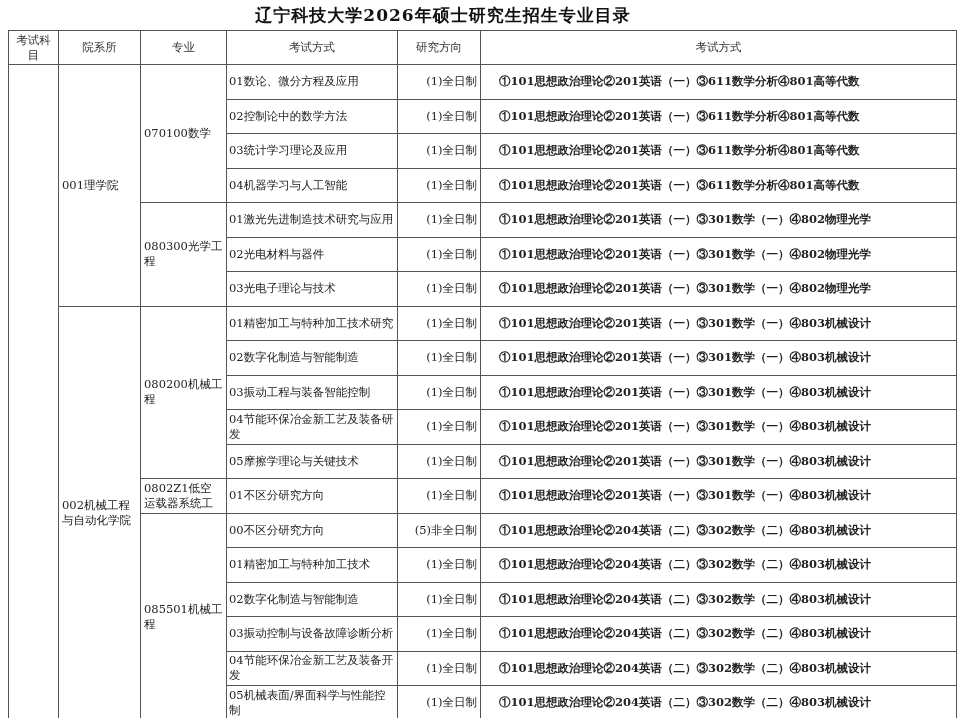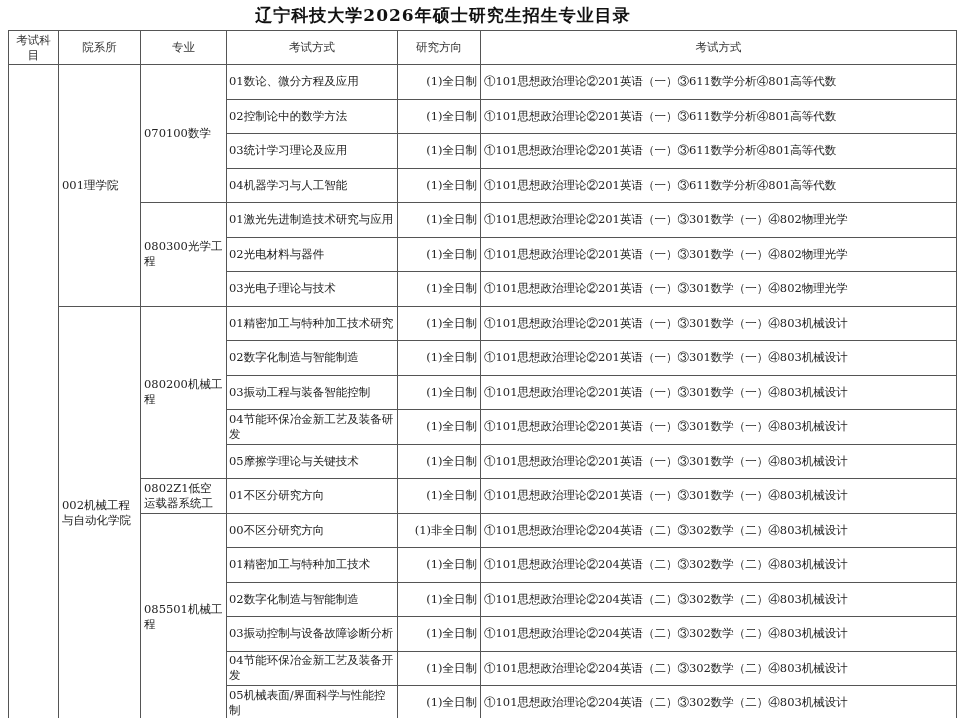--- a/index.html
+++ b/index.html
@@ -9,21 +9,21 @@
            font-size: 17px; font-weight: bold; color: #111; letter-spacing: 1px;
            font-family: "DejaVu Serif", serif; }
   table { position: absolute; left: 8px; top: 30px; border-collapse: collapse;
           table-layout: fixed; width: 948px; }
   td, th { border: 1px solid #555; font-size: 11.5px; font-weight: normal;
            padding: 0 3px; vertical-align: middle; line-height: 15px; overflow: hidden; }
   th { text-align: center; height: 33px; color: #333; }
   td { height: 33.5px; }
   td.c-dir { padding-left: 2px; }
   td.c-mode { padding-left: 3px; text-align: right; }
-  td.c-subj { padding-left: 3px; white-space: nowrap; }
+  td.c-subj { padding-left: 18px; white-space: nowrap; font-weight: bold; }
   td.c-dept, td.c-major { vertical-align: middle; }
   td.c-exam { }
 </style>
 </head>
 <body>
 
 <div class="title">辽宁科技大学2026年硕士研究生招生专业目录</div>
 
 <table>
   <colgroup>
@@ -118,21 +118,21 @@
     <tr>
       <td class="c-major">0802Z1低空运载器系统工</td>
       <td class="c-dir">01不区分研究方向</td>
       <td class="c-mode">(1)全日制</td>
       <td class="c-subj">①101思想政治理论②201英语（一）③301数学（一）④803机械设计</td>
     </tr>
 
     <tr>
       <td class="c-major" rowspan="6">085501机械工程</td>
       <td class="c-dir">00不区分研究方向</td>
-      <td class="c-mode">(1)非全日制</td>
+      <td class="c-mode">(5)非全日制</td>
       <td class="c-subj">①101思想政治理论②204英语（二）③302数学（二）④803机械设计</td>
     </tr>
     <tr>
       <td class="c-dir">01精密加工与特种加工技术</td>
       <td class="c-mode">(1)全日制</td>
       <td class="c-subj">①101思想政治理论②204英语（二）③302数学（二）④803机械设计</td>
     </tr>
     <tr>
       <td class="c-dir">02数字化制造与智能制造</td>
       <td class="c-mode">(1)全日制</td>

